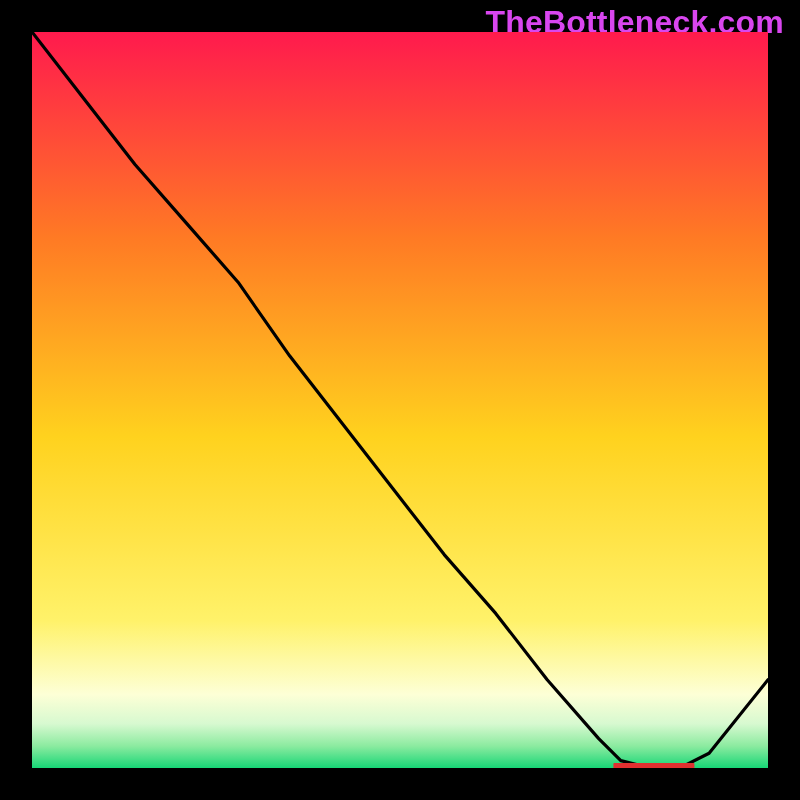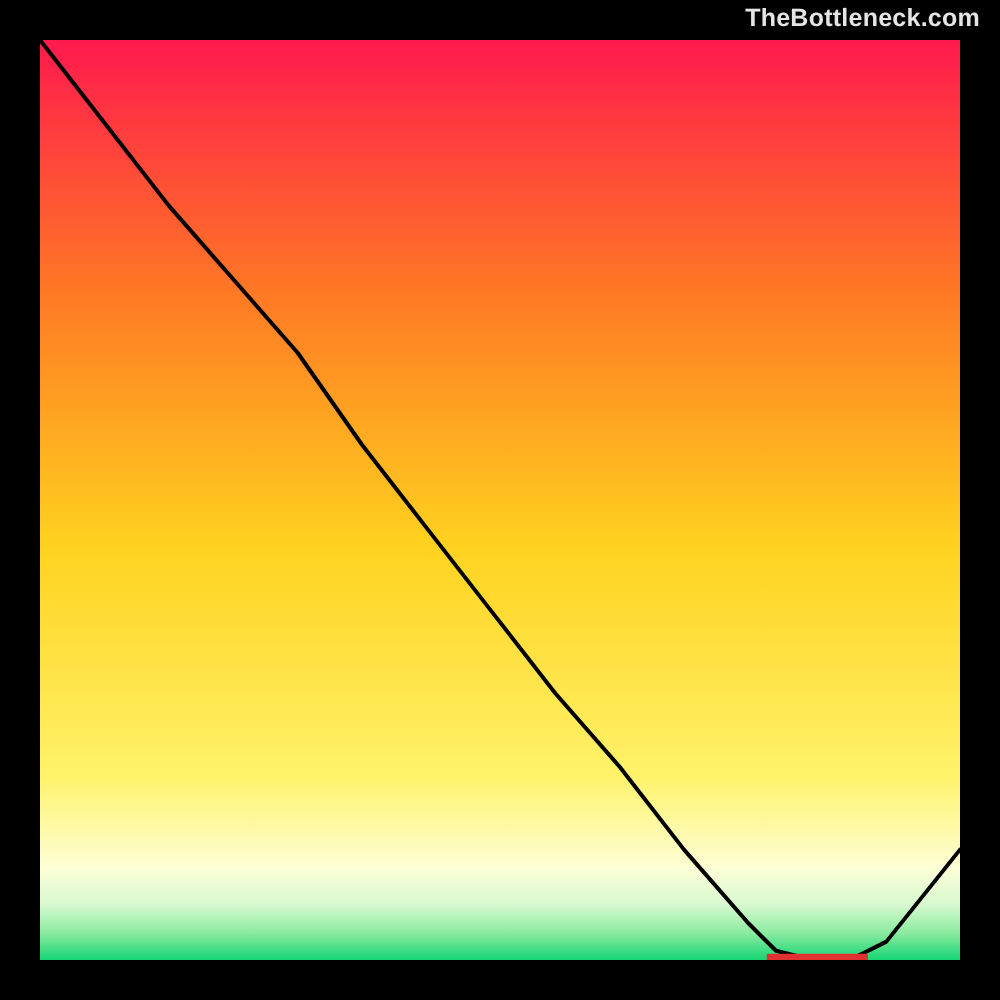--- a/index.html
+++ b/index.html
@@ -13,22 +13,22 @@
   }
   .frame {
     position: relative;
     width: 800px;
     height: 800px;
   }
   .watermark {
     position: absolute;
     top: 4px;
     right: 16px;
-    color: #e5e5e5;
-    font-size: 20px;
+    color: #d946ef;
+    font-size: 32px;
     font-weight: 600;
     letter-spacing: 0.2px;
   }
   .plot-area {
     position: absolute;
     left: 32px;
     top: 32px;
     width: 736px;
     height: 736px;
     background: #000;

